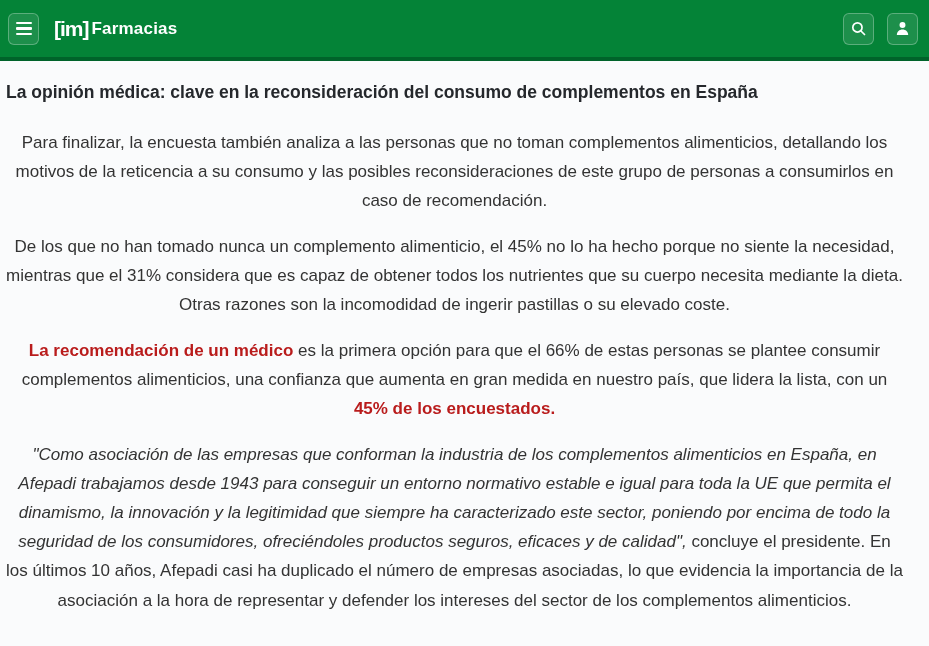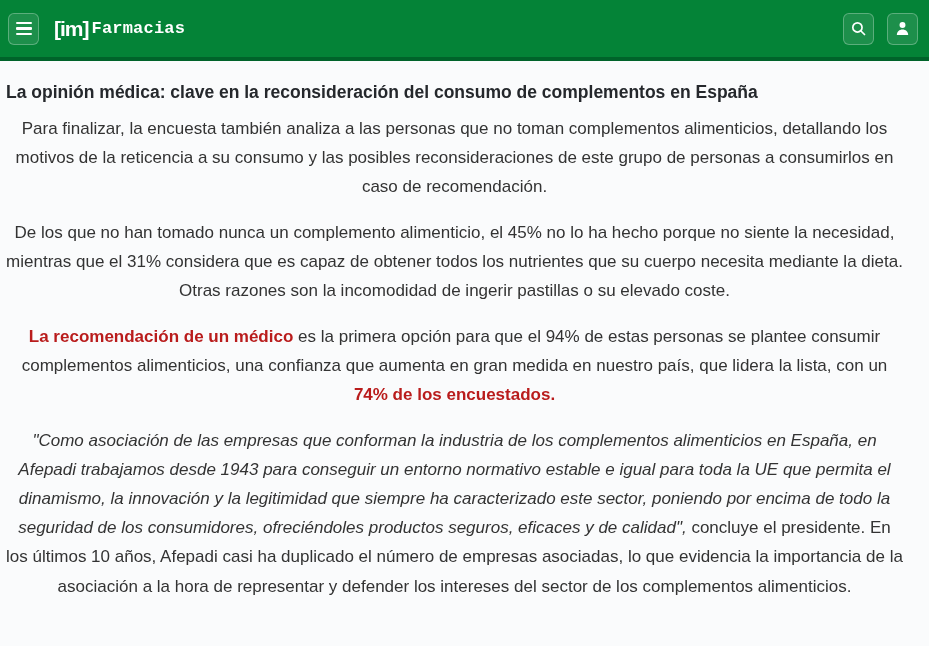--- a/index.html
+++ b/index.html
@@ -58,37 +58,36 @@
     font-size: 21px;
     letter-spacing: -1px;
     color: #ffffff;
   }
   .logo-text {
     font-weight: 700;
     font-size: 17px;
     color: #ffffff;
     margin-left: 3px;
     letter-spacing: 0.2px;
-    font-family: Liberation Mono, monospace;
   }
   .topbar .spacer { flex: 1 1 auto; }
   .topbar .icon-btn + .icon-btn { margin-left: 13px; }
   .icon-btn svg { display: block; }
 
   
   .content {
     padding: 20px 26px 0 6px;
     color: #333333;
   }
   .article-title {
     font-size: 17.5px;
     font-weight: 700;
     color: #25282c;
     line-height: 1.35;
-    margin-bottom: 9px;
+    margin-bottom: 23px;
   }
   .content p {
     font-size: 17px;
     line-height: 1.71;
     margin-bottom: 17px;
     color: #333333;
     text-align: center;
   }
   .content p strong { font-weight: 700; color: #b91c1c; }
   .content p em { font-style: italic; }
@@ -136,19 +135,19 @@
 
   <p>
     <span>Para finalizar, la encuesta también analiza a las personas que no toman complementos alimenticios, detallando los motivos de la reticencia a su consumo y las posibles reconsideraciones de este grupo de personas a consumirlos en caso de recomendación.</span>
   </p>
 
   <p>
     <span>De los que no han tomado nunca un complemento alimenticio, el 45% no lo ha hecho porque no siente la necesidad, mientras que el 31% considera que es capaz de obtener todos los nutrientes que su cuerpo necesita mediante la dieta. Otras razones son la incomodidad de ingerir pastillas o su elevado coste.</span>
   </p>
 
   <p>
-    <strong>La recomendación de un médico</strong><span> es la primera opción para que el 94% de estas personas se plantee consumir complementos alimenticios, una confianza que aumenta en gran medida en nuestro país, que lidera la lista, con un </span><strong>74% de los encuestados.</strong>
+    <strong>La recomendación de un médico</strong><span> es la primera opción para que el 66% de estas personas se plantee consumir complementos alimenticios, una confianza que aumenta en gran medida en nuestro país, que lidera la lista, con un </span><strong>45% de los encuestados.</strong>
   </p>
 
   <p>
     <em>"Como asociación de las empresas que conforman la industria de los complementos alimenticios en España, en Afepadi trabajamos desde 1943 para conseguir un entorno normativo estable e igual para toda la UE que permita el dinamismo, la innovación y la legitimidad que siempre ha caracterizado este sector, poniendo por encima de todo la seguridad de los consumidores, ofreciéndoles productos seguros, eficaces y de calidad",</em><span> concluye el presidente. En los últimos 10 años, Afepadi casi ha duplicado el número de empresas asociadas, lo que evidencia la importancia de la asociación a la hora de representar y defender los intereses del sector de los complementos alimenticios.</span>
   </p>
 </main>
 
 </body></html>

